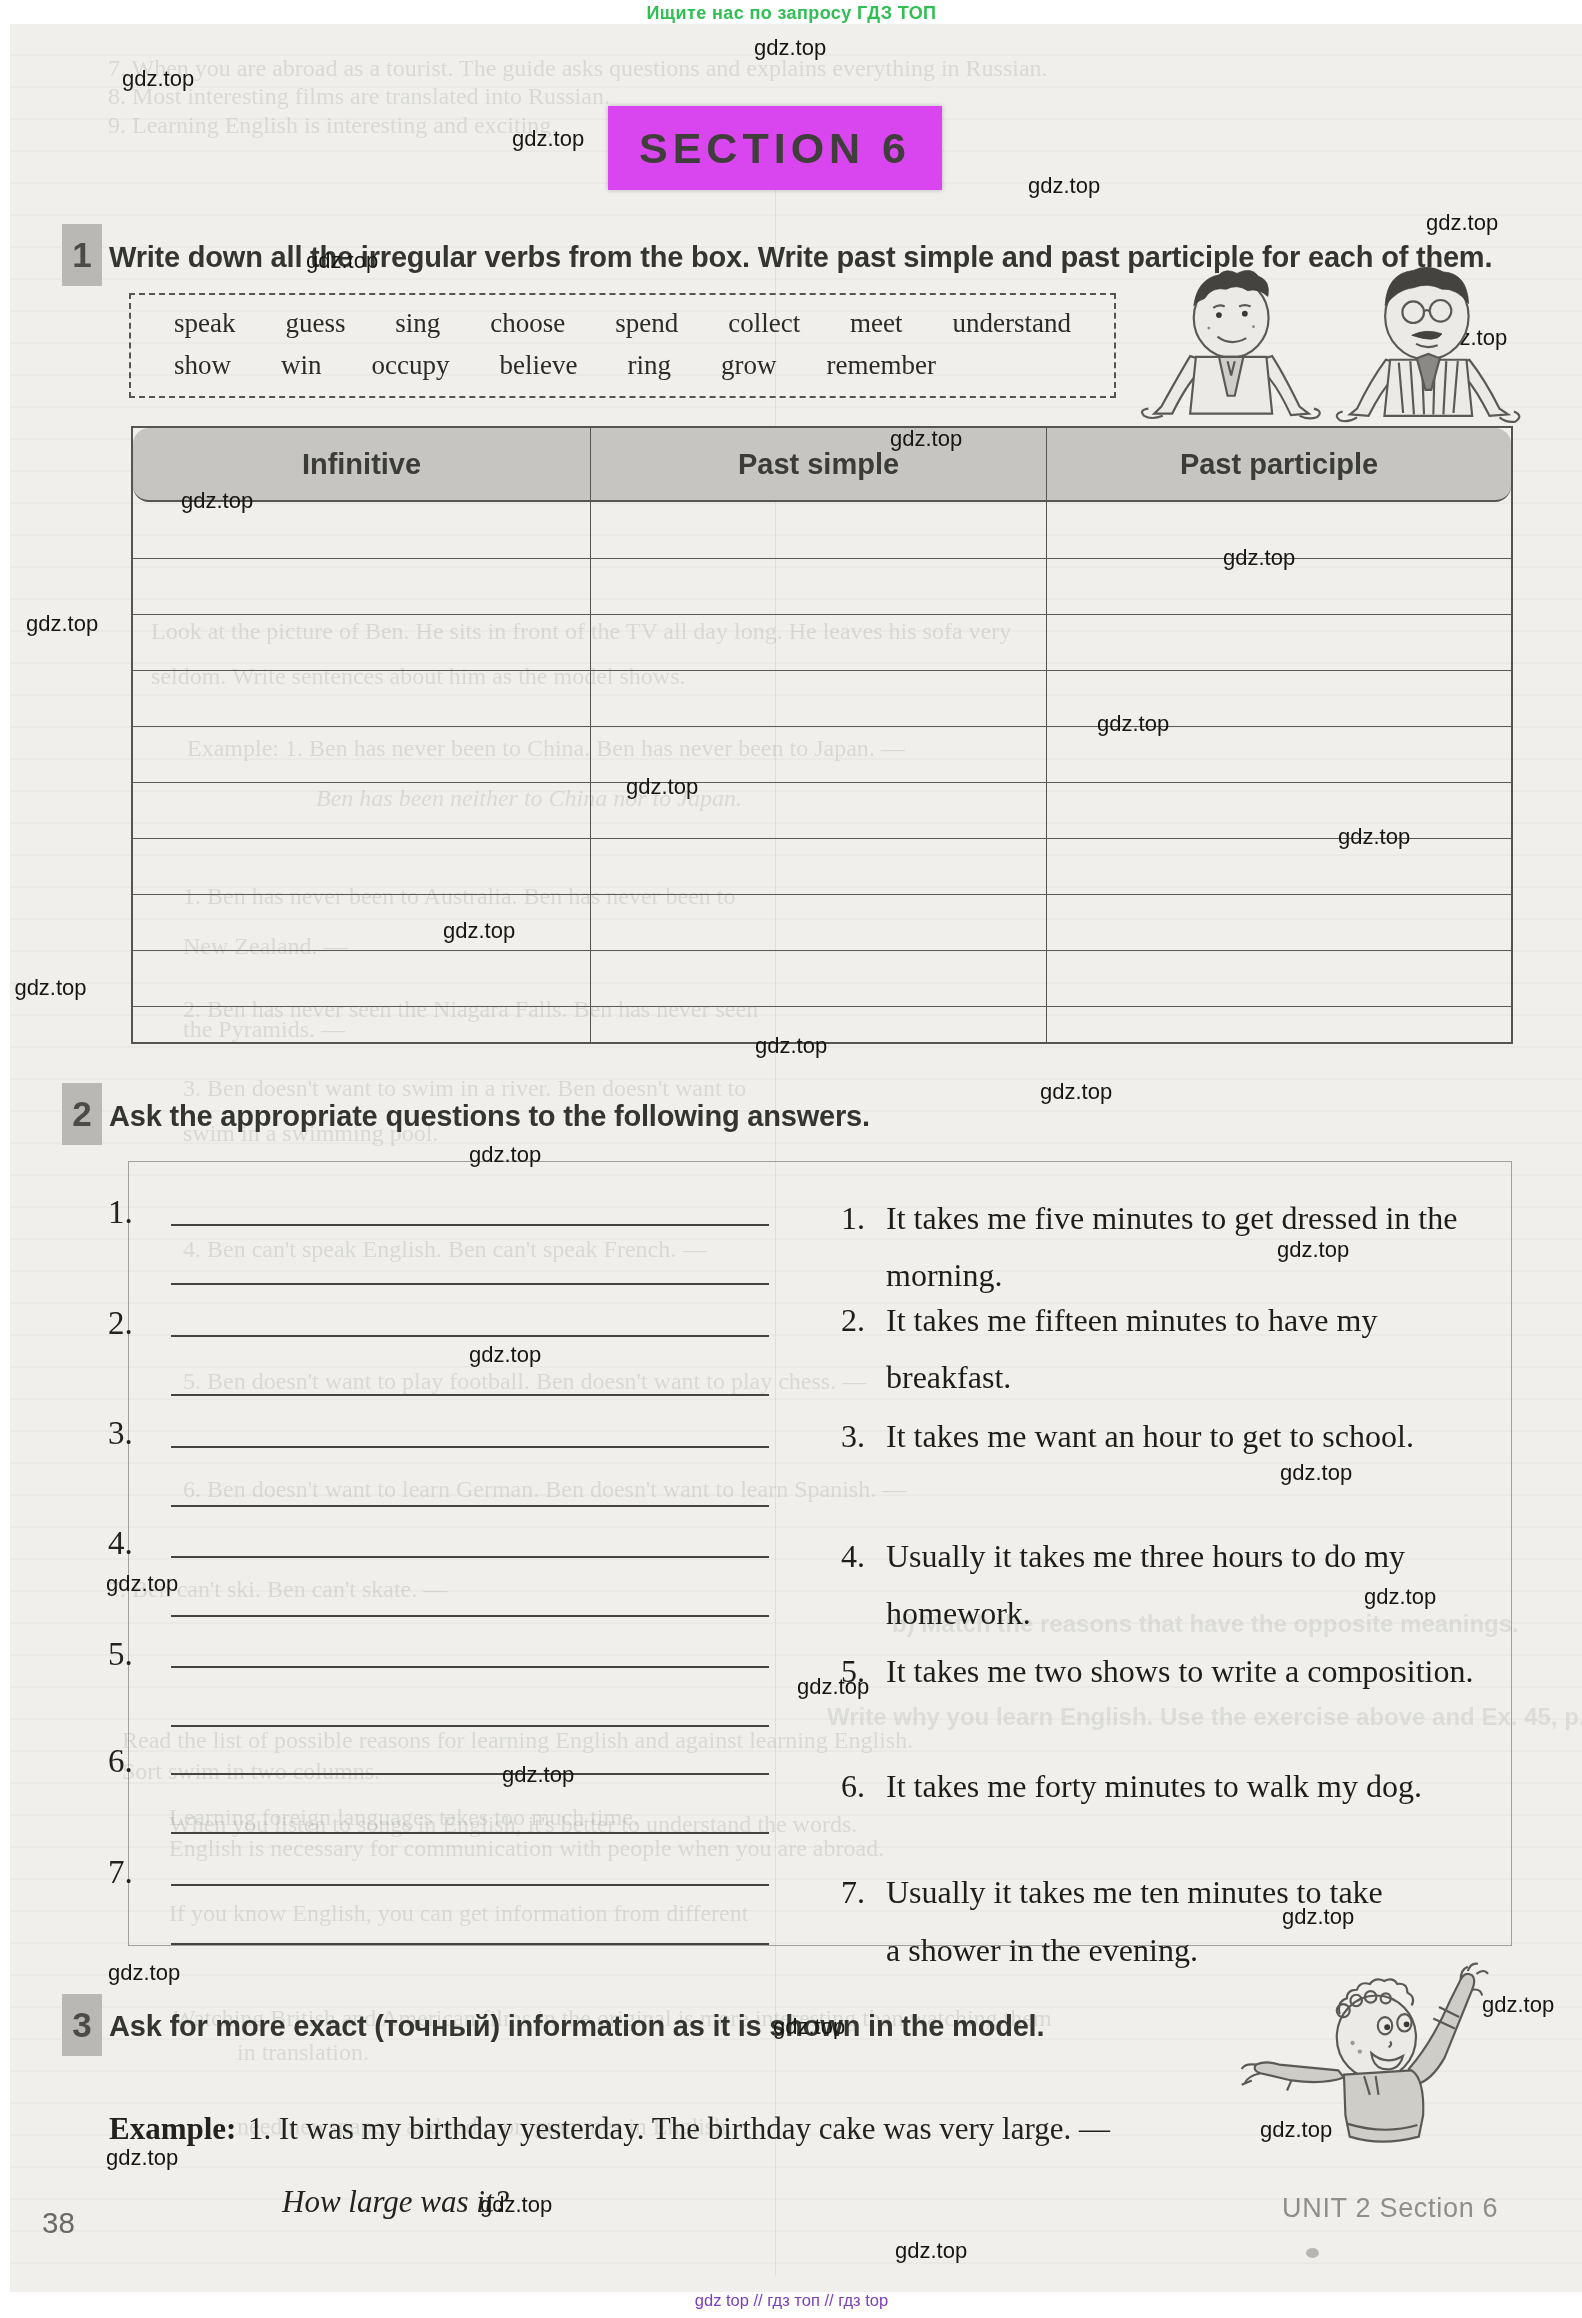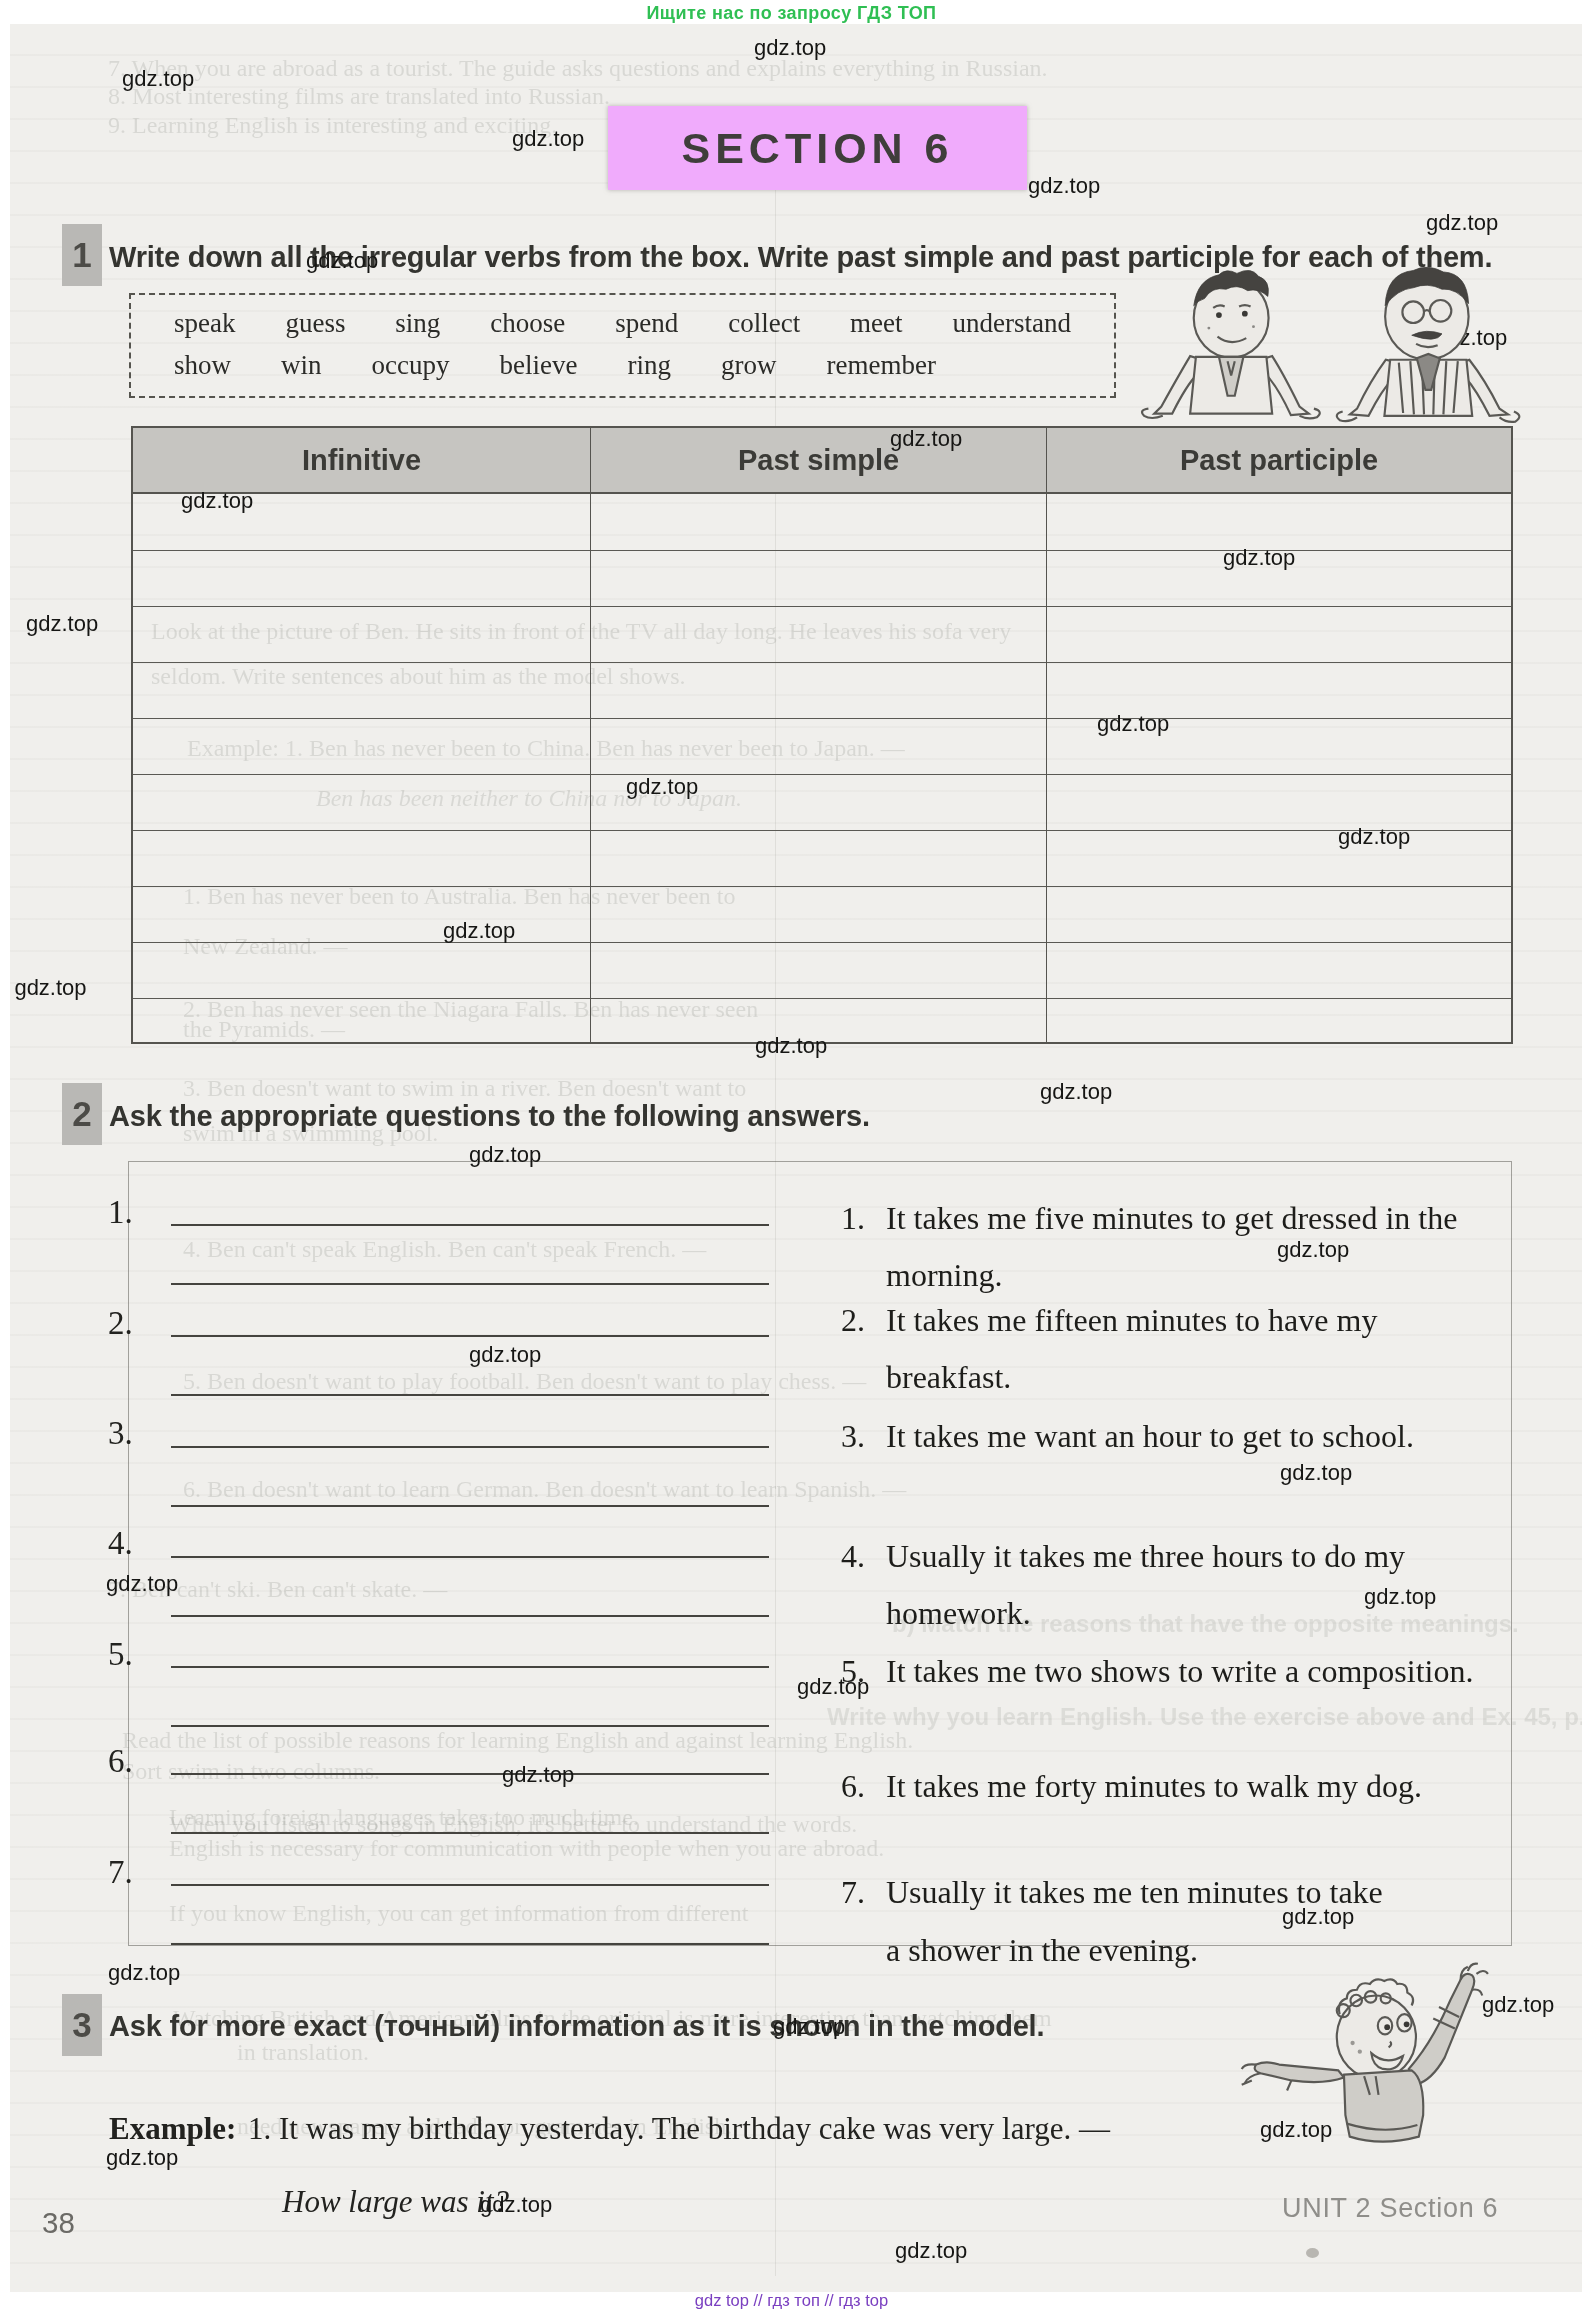--- a/index.html
+++ b/index.html
@@ -13,38 +13,38 @@
   .top-banner{position:absolute;top:2.9px;left:0;width:100%;text-align:center;
               font-size:18px;font-weight:bold;letter-spacing:0.4px;}
   
   .wm{position:absolute;color:#161614;font-size:22px;font-weight:500;white-space:nowrap;}
   
   .bleed{position:absolute;color:#6f736b;opacity:0.18;font-family:"Liberation Serif",serif;
          font-size:24px;white-space:nowrap;}
   .bleed.b{font-family:"Liberation Sans",sans-serif;font-weight:bold;opacity:0.15;}
   .bleed.i{font-style:italic;}
   
-  .section-box{position:absolute;left:608px;top:106px;width:419px;height:84px;background:#f0abfc;
+  .section-box{position:absolute;left:608px;top:106px;width:334px;height:84px;background:#d946ef;
                box-shadow:0 0 4.3px rgba(120,118,112,.5);display:flex;align-items:center;justify-content:center;}
   .section-box span{font-size:43px;font-weight:bold;color:#3f3e3b;letter-spacing:5px;}
   
   .task-num{position:absolute;width:40px;height:62px;background:#b9b8b5;display:flex;align-items:center;
             justify-content:center;font-size:35px;font-weight:bold;color:#4c4b47;}
   .task-instr{position:absolute;left:109px;font-size:29px;font-weight:bold;color:#343430;
               letter-spacing:-0.2px;white-space:nowrap;}
   
   .verb-box{position:absolute;left:129px;top:293px;width:987px;height:105px;border:2.9px dashed #55544e;
             box-sizing:border-box;font-family:"Liberation Serif",serif;font-size:27px;color:#2b2b28;}
   .verb-row{position:absolute;left:43px;right:43px;display:flex;}
   .verb-row.r1{top:13px;justify-content:space-between;}
   .verb-row.r2{top:55px;justify-content:flex-start;gap:50px;}
   
   .grid{position:absolute;left:131px;top:426px;width:1382px;height:618px;border:2.2px solid #55544f;
         box-sizing:border-box;}
-  .grid-header{display:flex;height:66px;background:#c6c5c1;border-bottom:2.2px solid #55544f;box-sizing:border-box;}
+  .grid-header{display:flex;height:74px;background:#c6c5c1;border-bottom:2.2px solid #55544f;box-sizing:border-box;border-radius:16px;}
   .grid-header div{display:flex;align-items:center;justify-content:center;font-size:29px;font-weight:bold;
                    color:#3b3b37;}
   .gh1{width:457px;} .gh2{width:457px;} .gh3{flex:1;}
   .t-row{height:56px;box-sizing:border-box;border-top:1.4px solid #5a5954;}
   .t-row:first-of-type{border-top:none;}
   .vsep{position:absolute;top:0;bottom:0;width:1.4px;background:#55544f;}
   
   .blank-num{position:absolute;font-family:"Liberation Serif",serif;font-size:33px;color:#22221f;}
   .ul{position:absolute;height:2.2px;background:#45443f;}
   .answer{position:absolute;font-family:"Liberation Serif",serif;font-size:32px;color:#1d1d1a;white-space:nowrap;}

